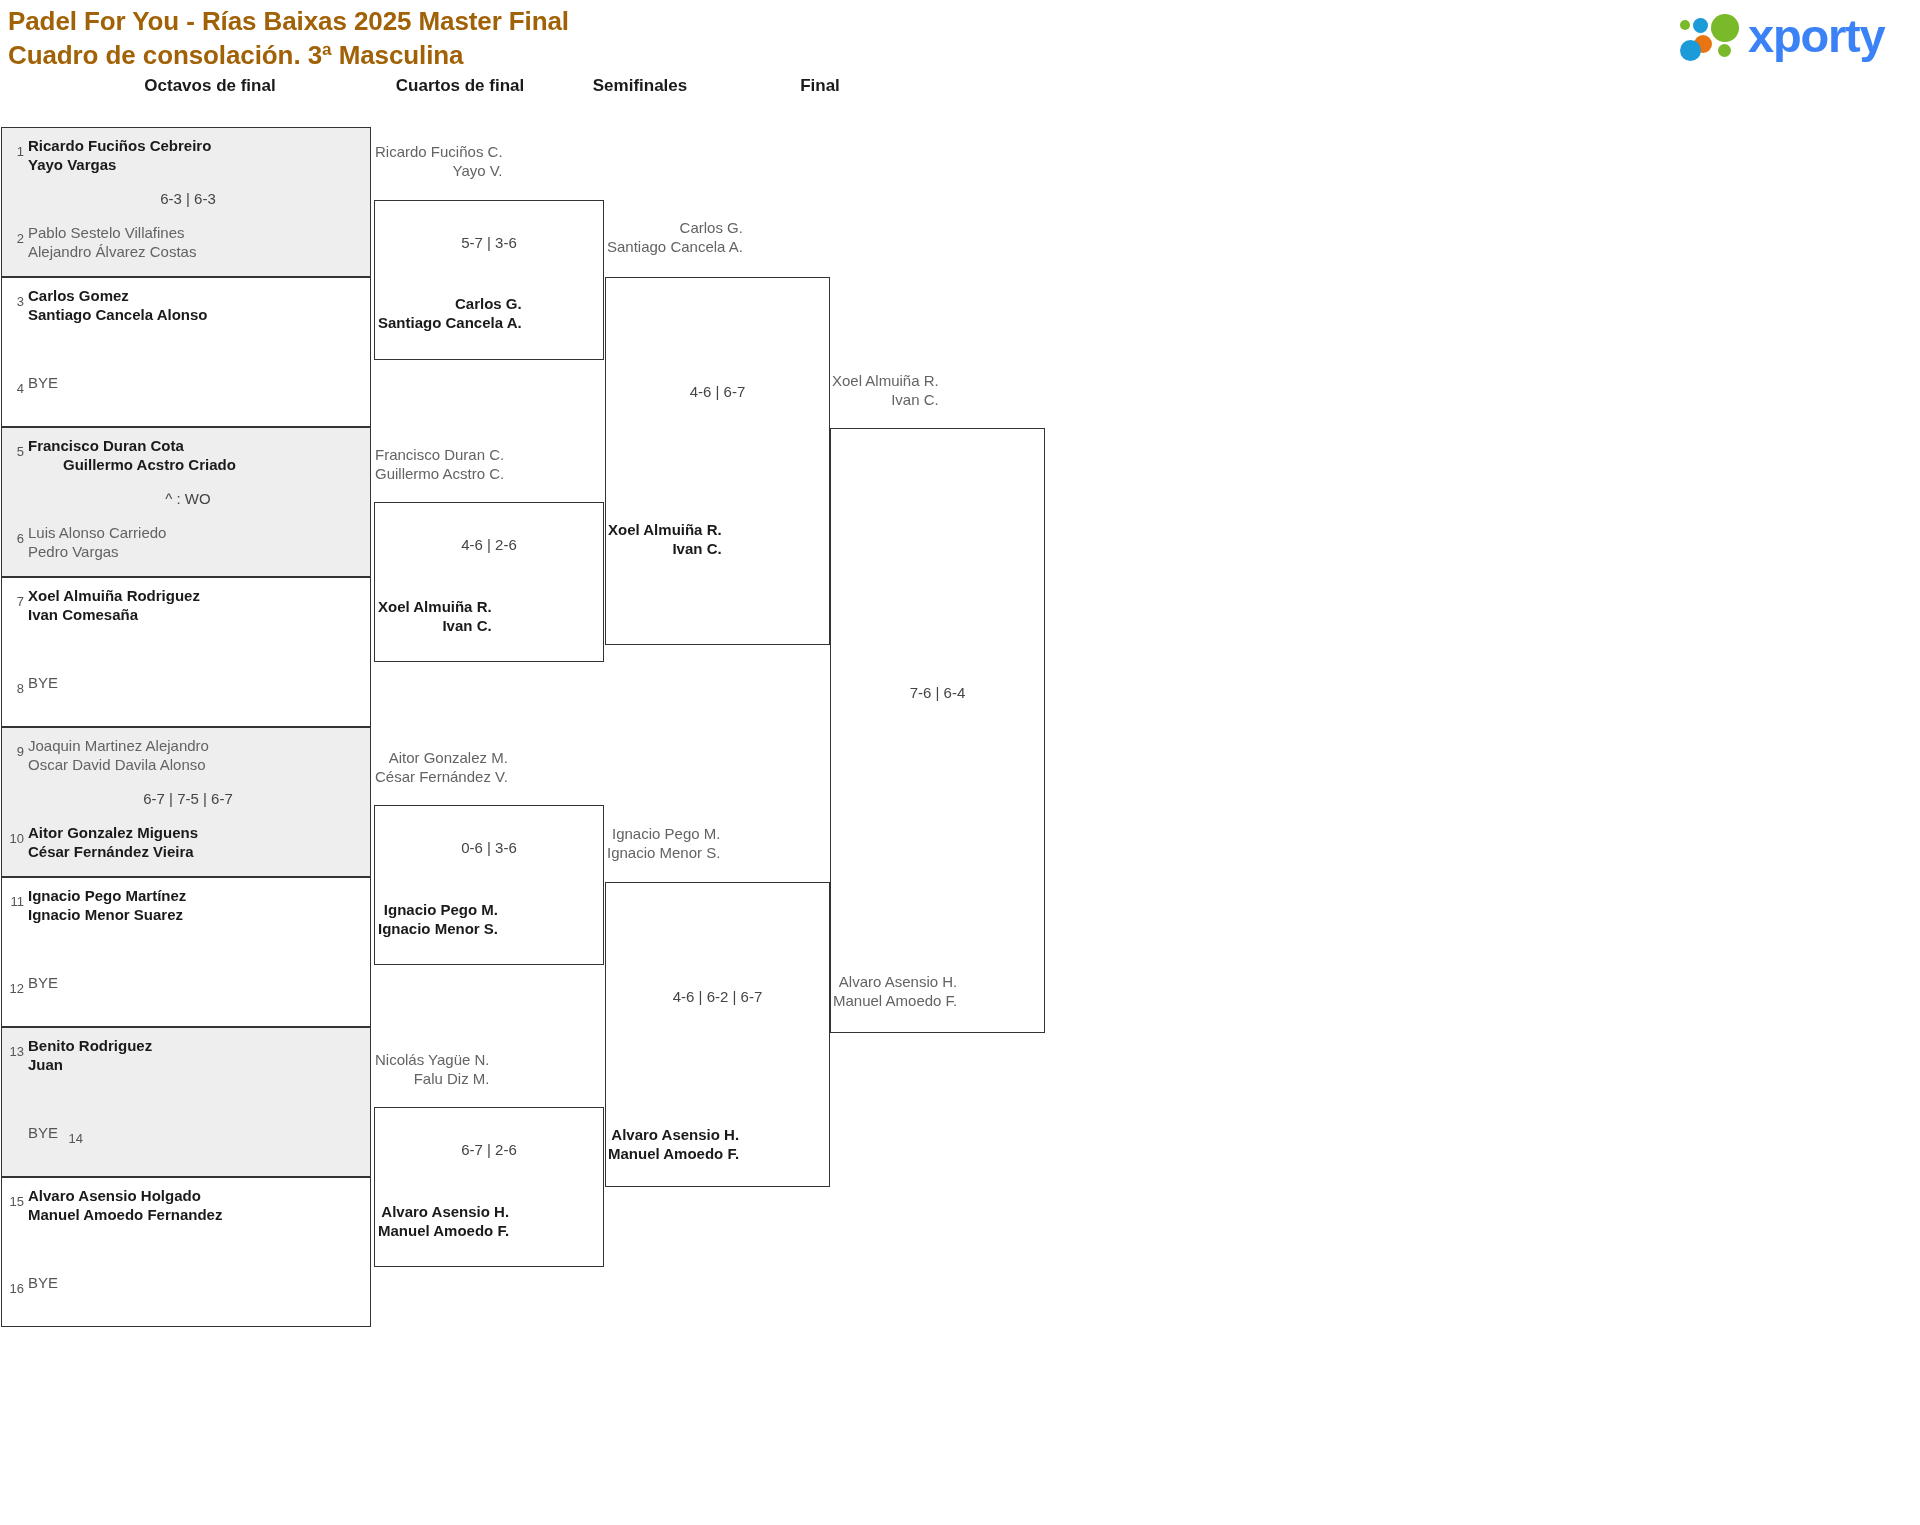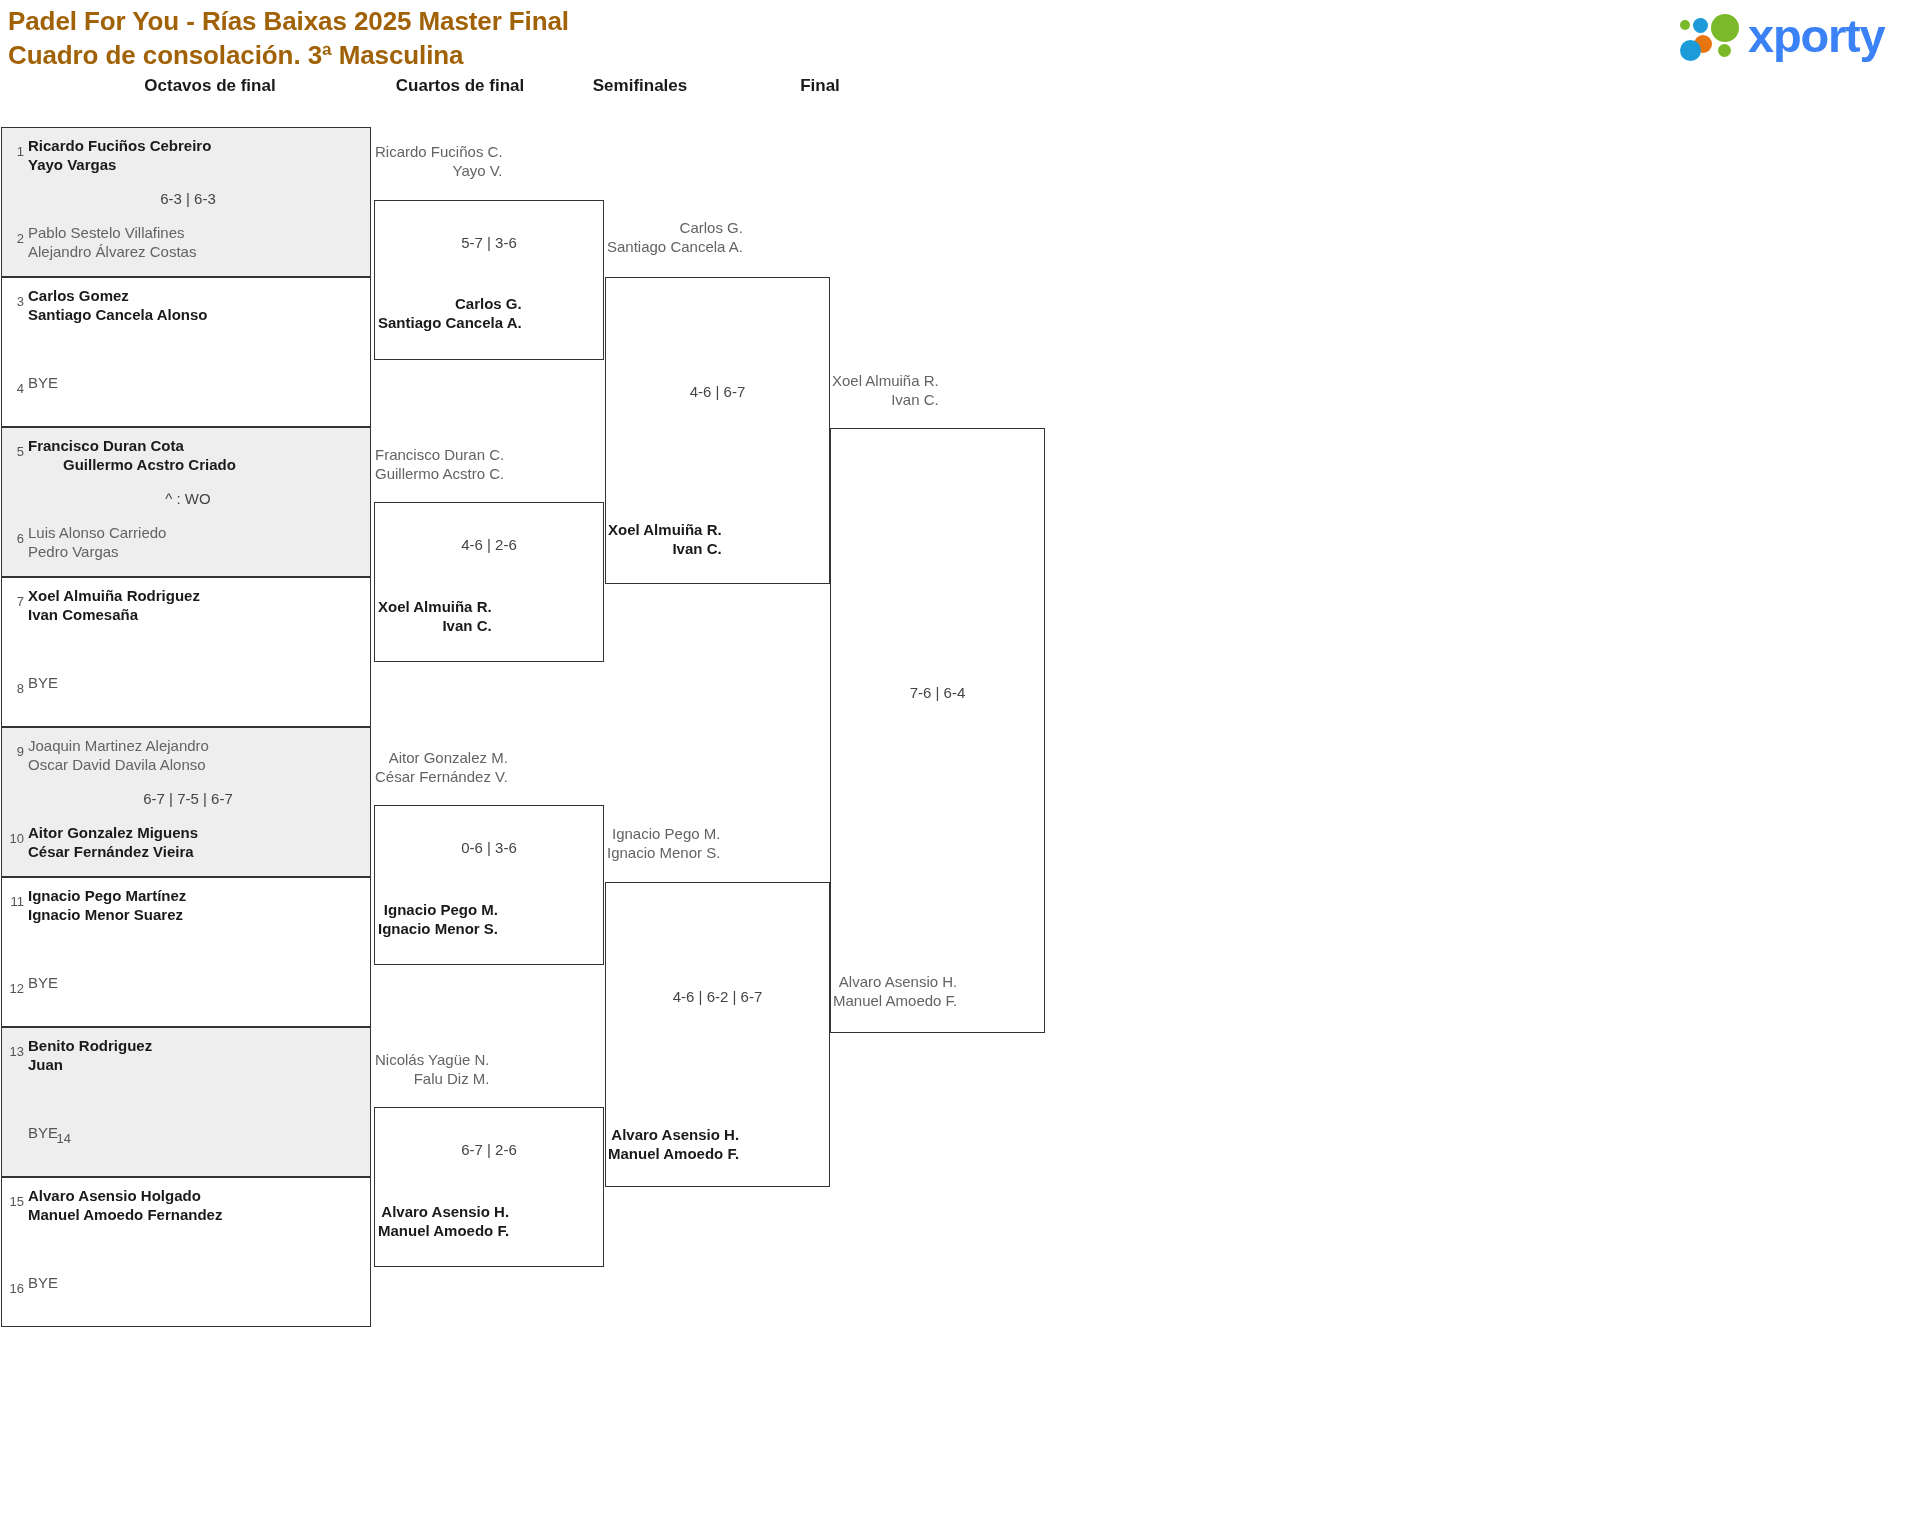--- a/index.html
+++ b/index.html
@@ -166,21 +166,21 @@
     <div class="score" style="left:26px;top:62px;width:320px;"></div>
     <div class="seed" style="left:0px;top:103px;">12</div>
     <div class="team bye" style="left:26px;top:95px;">BYE</div>
   </div>
 
   <div class="r1box alt" style="left:1px;top:1027px;width:370px;height:150px;">
     <div class="seed" style="left:0px;top:16px;">13</div>
     <div class="team win" style="left:26px;top:8px;">Benito Rodriguez</div>
     <div class="team win" style="left:26px;top:27px;">Juan</div>
     <div class="score" style="left:26px;top:62px;width:320px;"></div>
-    <div class="seed" style="left:0px;top:103px;padding-left:47px;">14</div>
+    <div class="seed" style="left:12px;top:103px;padding-left:47px;">14</div>
     <div class="team bye" style="left:26px;top:95px;">BYE</div>
   </div>
 
   <div class="r1box" style="left:1px;top:1177px;width:370px;height:150px;">
     <div class="seed" style="left:0px;top:16px;">15</div>
     <div class="team win" style="left:26px;top:8px;">Alvaro Asensio Holgado</div>
     <div class="team win" style="left:26px;top:27px;">Manuel Amoedo Fernandez</div>
     <div class="score" style="left:26px;top:62px;width:320px;"></div>
     <div class="seed" style="left:0px;top:103px;">16</div>
     <div class="team bye" style="left:26px;top:95px;">BYE</div>
@@ -231,21 +231,21 @@
   </div>
   <div class="cell" style="left:378px;top:1202px;">
     <div class="team win" style="position:relative;">Alvaro Asensio H.</div>
     <div class="team win" style="position:relative;">Manuel Amoedo F.</div>
   </div>
 
   <div class="cell" style="left:607px;top:218px;">
     <div class="team lose" style="position:relative;">Carlos G.</div>
     <div class="team lose" style="position:relative;">Santiago Cancela A.</div>
   </div>
-  <div class="conn" style="left:605px;top:277px;width:225px;height:307px;">
+  <div class="conn" style="left:605px;top:277px;width:225px;height:368px;">
     <div class="score" style="left:0px;top:105px;width:223px;">4-6 | 6-7</div>
   </div>
   <div class="cell" style="left:608px;top:520px;">
     <div class="team win" style="position:relative;">Xoel Almuiña R.</div>
     <div class="team win" style="position:relative;">Ivan C.</div>
   </div>
 
   <div class="cell" style="left:607px;top:824px;">
     <div class="team lose" style="position:relative;">Ignacio Pego M.</div>
     <div class="team lose" style="position:relative;">Ignacio Menor S.</div>

